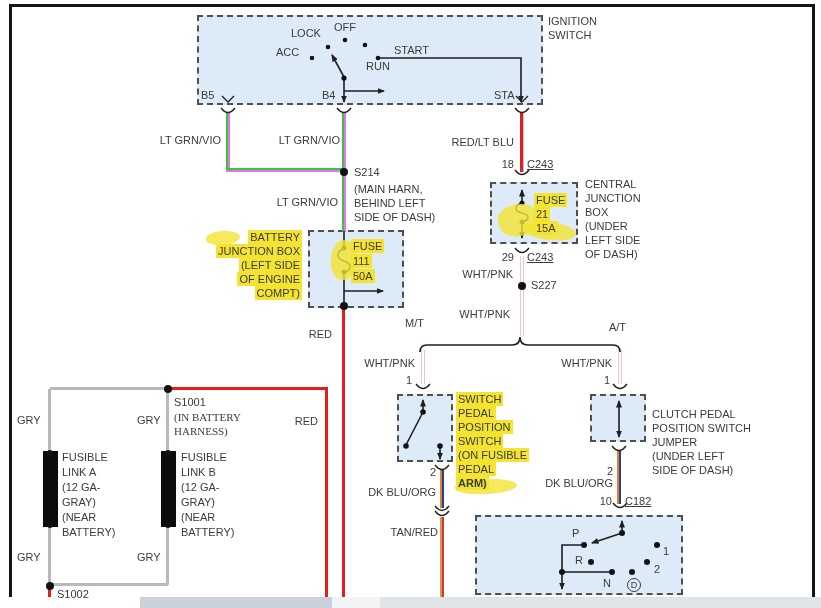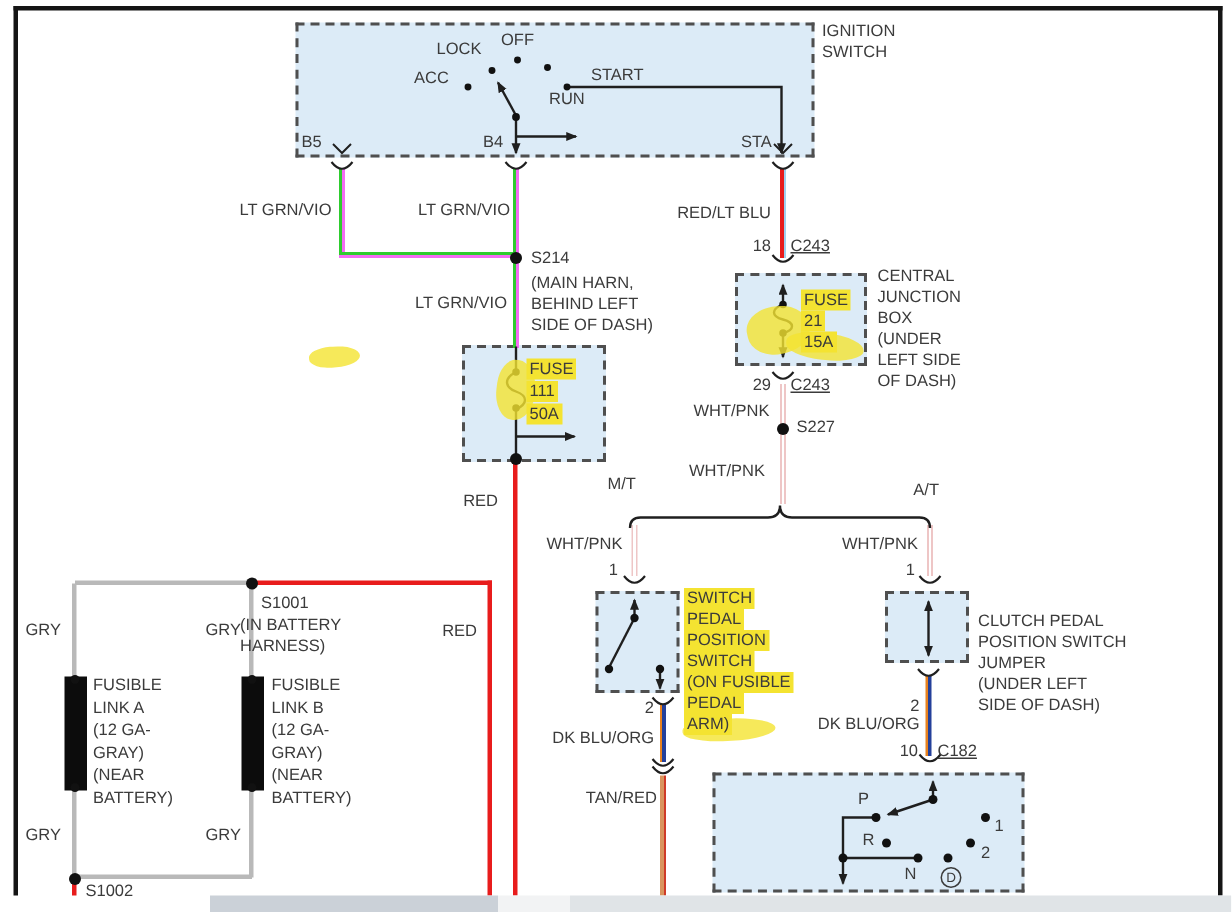--- a/index.html
+++ b/index.html
@@ -216,21 +216,21 @@
   <div class="lbl ra" style="left:344px;top:357px;width:71px;">WHT/PNK</div>
   <div class="lbl ra" style="left:541px;top:357px;width:71px;">WHT/PNK</div>
 
   <div class="lbl ra" style="left:400px;top:374px;width:12px;">1</div>
   <div class="lbl hlline" style="left:456px;top:392px;"><span class="hl">SWITCH</span></div>
   <div class="lbl hlline" style="left:456px;top:406px;"><span class="hl">PEDAL</span></div>
   <div class="lbl hlline" style="left:456px;top:420px;"><span class="hl">POSITION</span></div>
   <div class="lbl hlline" style="left:456px;top:434px;"><span class="hl">SWITCH</span></div>
   <div class="lbl hlline" style="left:456px;top:448px;"><span class="hl">(ON FUSIBLE</span></div>
   <div class="lbl hlline" style="left:456px;top:462px;"><span class="hl">PEDAL</span></div>
-  <div class="lbl hlline" style="left:456px;top:476px;"><span class="hl">ARM)</span></div>
+  <div class="lbl hlline" style="left:456px;top:476px;font-weight:bold;"><span class="hl">ARM)</span></div>
   <div class="lbl ra" style="left:424px;top:466px;width:12px;">2</div>
   <div class="lbl ra" style="left:364px;top:486px;width:72px;">DK BLU/ORG</div>
   <div class="lbl ra" style="left:381px;top:526px;width:57px;">TAN/RED</div>
 
   <div class="lbl ra" style="left:598px;top:374px;width:12px;">1</div>
   <div class="lbl ml" style="left:652px;top:407px;">CLUTCH PEDAL
 POSITION SWITCH
 JUMPER
 (UNDER LEFT
 SIDE OF DASH)</div>
@@ -239,29 +239,36 @@
 
   <div class="lbl ra" style="left:588px;top:495px;width:24px;">10</div>
   <div class="lbl und" style="left:625px;top:495px;">C182</div>
   <div class="dtr-pos" style="left:572px;top:527px;">P</div>
   <div class="dtr-pos" style="left:575px;top:554px;">R</div>
   <div class="dtr-pos" style="left:603px;top:577px;">N</div>
   <div class="dcircle" style="left:627px;top:578px;">D</div>
   <div class="dtr-pos" style="left:663px;top:545px;">1</div>
   <div class="dtr-pos" style="left:654px;top:563px;">2</div>
 
+  <div class="lbl ra" style="left:180px;top:230px;width:122px;">
+    <div class="hlline"><span class="hl">BATTERY</span></div>
+    <div class="hlline"><span class="hl">JUNCTION BOX</span></div>
+    <div class="hlline"><span class="hl">(LEFT SIDE</span></div>
+    <div class="hlline"><span class="hl">OF ENGINE</span></div>
+    <div class="hlline"><span class="hl">COMPT)</span></div>
+  </div>
   <div class="lbl hlline" style="left:351px;top:239px;"><span class="hl">FUSE</span></div>
   <div class="lbl hlline" style="left:351px;top:254px;"><span class="hl">111</span></div>
   <div class="lbl hlline" style="left:351px;top:269px;"><span class="hl">50A</span></div>
   <div class="lbl ra" style="left:298px;top:328px;width:34px;">RED</div>
 
   <div class="lbl" style="left:17px;top:414px;">GRY</div>
   <div class="lbl" style="left:137px;top:414px;">GRY</div>
   <div class="lbl" style="left:174px;top:396px;">S1001</div>
-  <div class="lbl ml" style="left:160px;top:410px;">(IN BATTERY
+  <div class="lbl ml" style="left:174px;top:410px;font-family:Liberation Serif, serif;">(IN BATTERY
 HARNESS)</div>
   <div class="lbl ra" style="left:285px;top:415px;width:33px;">RED</div>
   <div class="lbl ml" style="left:62px;top:450px;line-height:15px;">FUSIBLE
 LINK A
 (12 GA-
 GRAY)
 (NEAR
 BATTERY)</div>
   <div class="lbl ml" style="left:181px;top:450px;line-height:15px;">FUSIBLE
 LINK B

